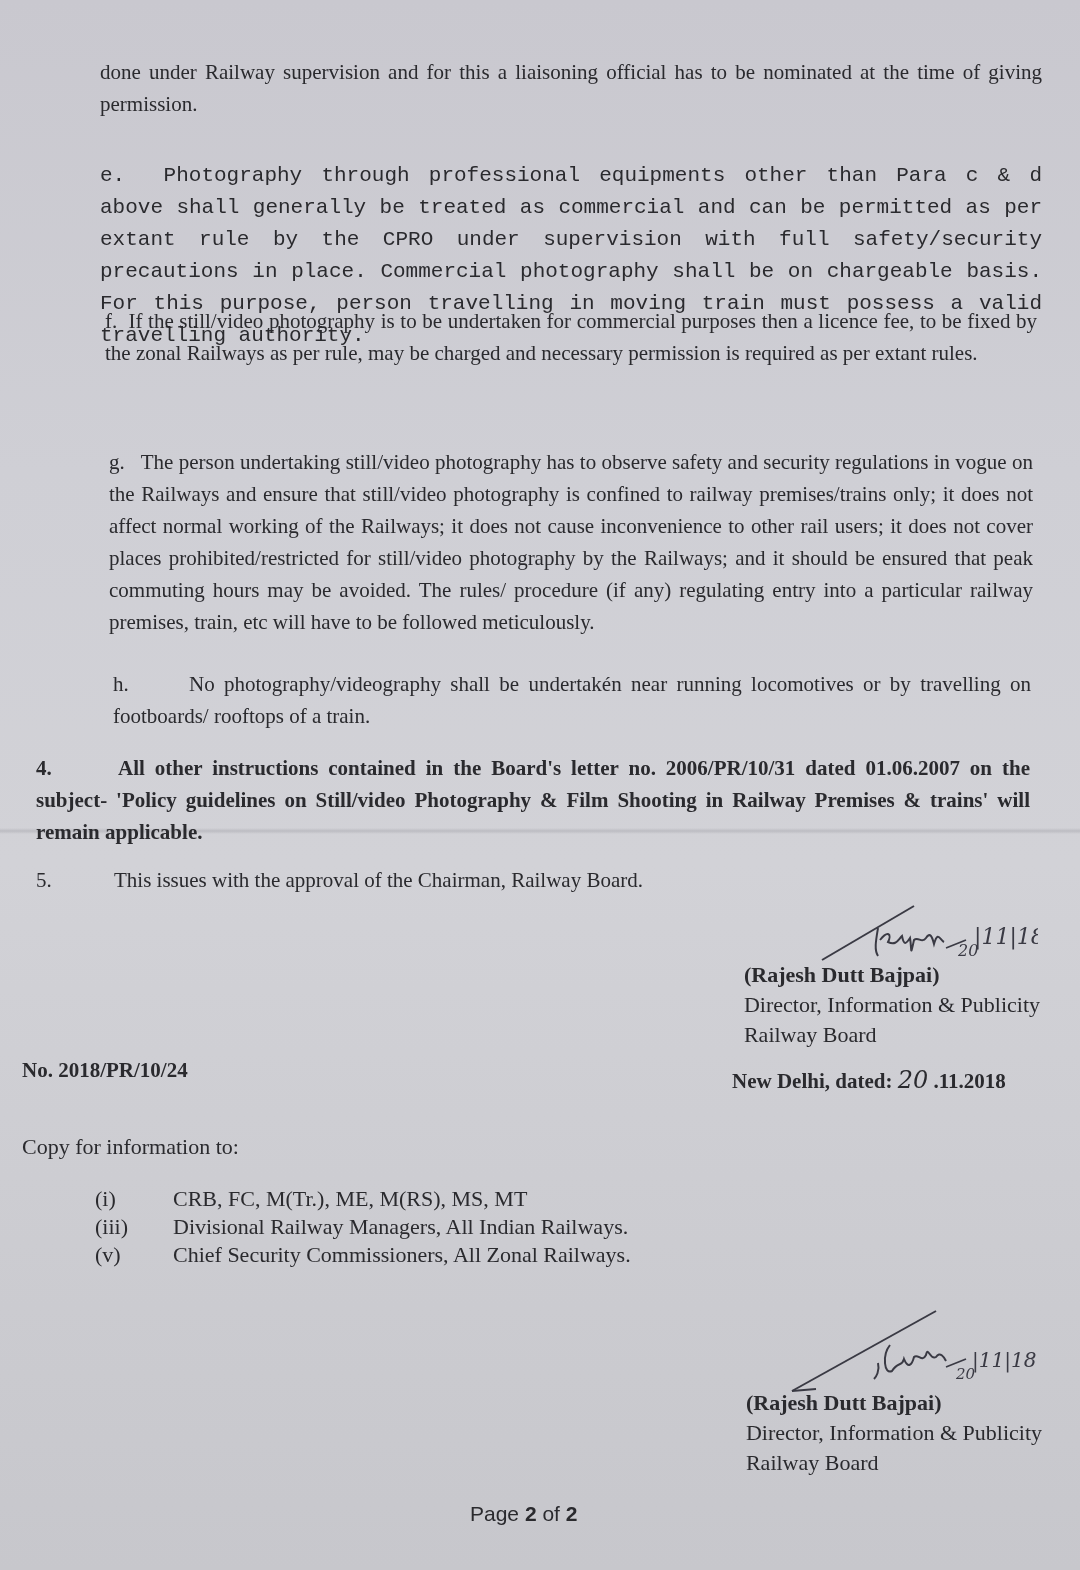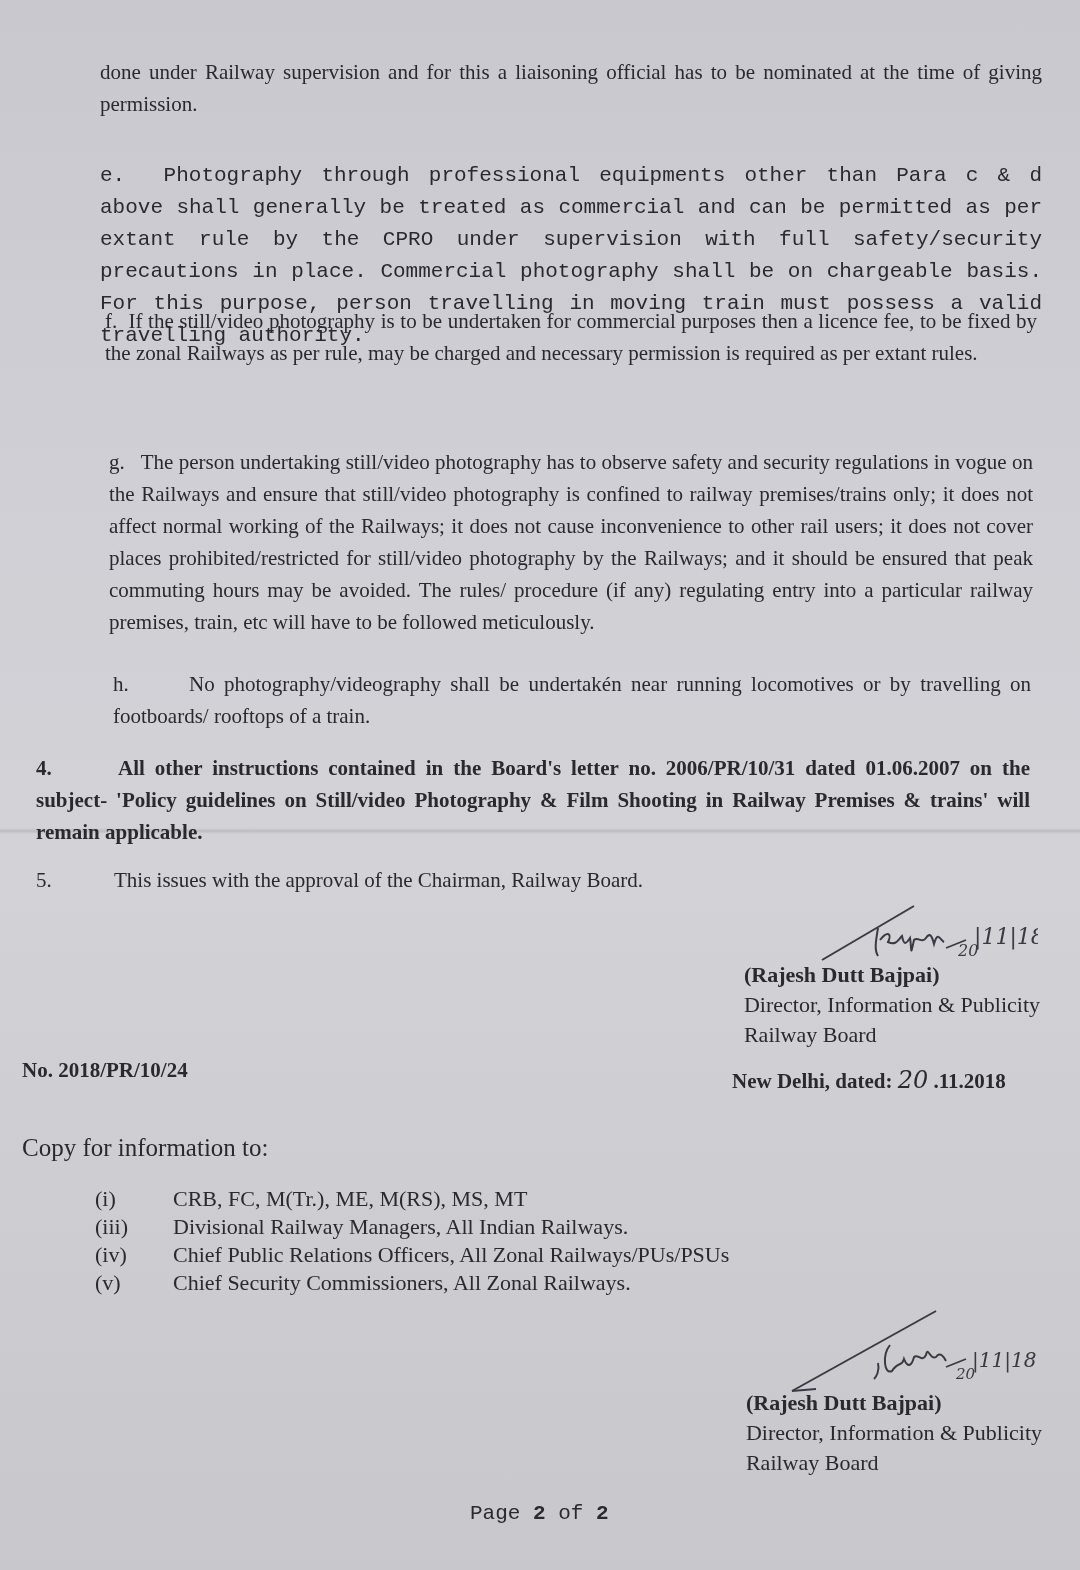--- a/index.html
+++ b/index.html
@@ -28,25 +28,25 @@
     .sig { position: absolute; text-align: left; font-size: 22px; line-height: 30px; }
     .sig .name { font-weight: bold; }
     #sig1 { right: 40px; top: 960px; }
     #sig2 { right: 38px; top: 1388px; }
     .scribble { position: absolute; }
     #scr1 { left: 818px; top: 900px; }
     #scr2 { left: 786px; top: 1305px; }
     #ref-no { position: absolute; left: 22px; top: 1058px; font-size: 21px; font-weight: bold; }
     #dated { position: absolute; left: 732px; top: 1066px; font-size: 21px; font-weight: bold; }
     #dated .hand { font-family: "DejaVu Serif", serif; font-style: italic; font-weight: normal; font-size: 24px; }
-    #copy-title { position: absolute; left: 22px; top: 1134px; font-size: 25px; }
+    #copy-title { position: absolute; left: 22px; top: 1134px; font-size: 22px; }
     #copy-list { position: absolute; left: 95px; top: 1185px; font-size: 22px; line-height: 28px; }
     .ci { display: flex; }
     .ci .num { width: 78px; }
-    #page-footer { position: absolute; left: 470px; top: 1502px; font-family: Liberation Mono, monospace; font-size: 21px; }
+    #page-footer { position: absolute; left: 470px; top: 1502px; font-family: Liberation Sans, sans-serif; font-size: 21px; }
     #page-footer b { font-weight: bold; }
   </style>
 </head>
 <body>
 
 <div class="fold"></div>
 
 <div id="sec-d" class="blk just">
   <p class="p">done under Railway supervision and for this a liaisoning official has to be nominated at the time of giving permission.</p>
 </div>
@@ -102,24 +102,20 @@
 <div id="copy-list">
   <div class="ci">
       <span class="num">(i)</span>
       <span>CRB, FC, M(Tr.), ME, M(RS),  MS, MT</span>
     </div>
   <div class="ci">
       <span class="num">(iii)</span>
       <span>Divisional Railway Managers, All Indian Railways.</span>
     </div>
   <div class="ci">
-      <span class="num">(iv)</span>
-      <span>Chief Public Relations Officers, All Zonal Railways/PUs/PSUs</span>
-    </div>
-  <div class="ci">
       <span class="num">(v)</span>
       <span>Chief Security Commissioners, All Zonal Railways.</span>
     </div>
 </div>
 
 <svg id="scr2" class="scribble" width="260" height="90" viewBox="0 0 260 90">
   <path d="M6 86 L150 6" stroke="#3a3a44" stroke-width="2" fill="none"></path>
   <path d="M6 86 L30 84" stroke="#3a3a44" stroke-width="2" fill="none"></path>
   <path d="M92 58 C94 66 90 72 88 74 M104 40 C96 50 98 70 106 66 C112 56 116 62 118 54 C122 64 126 60 128 52 C132 48 136 58 140 50 C142 40 144 56 150 52 C154 46 158 52 160 56" stroke="#3a3a44" stroke-width="2" fill="none"></path>
   <path d="M160 62 L180 54" stroke="#3a3a44" stroke-width="1.6" fill="none"></path>

